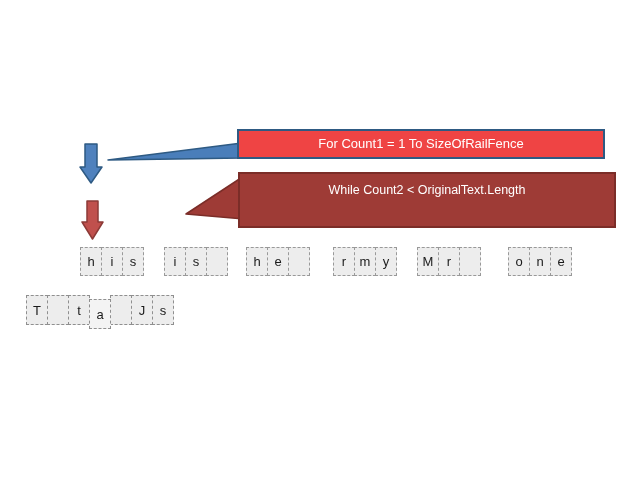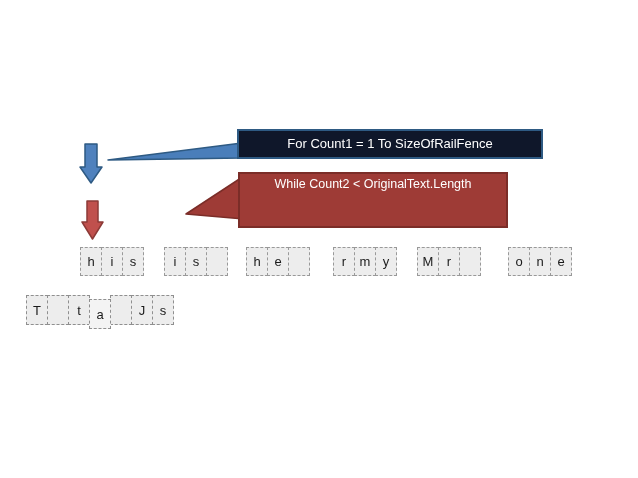--- a/index.html
+++ b/index.html
@@ -24,37 +24,37 @@
   .callout {
     position: absolute;
     z-index: 2;
     box-sizing: border-box;
     color: #ffffff;
     text-align: center;
   }
   .blue-box {
     left: 237px;
     top: 129px;
-    width: 306px;
+    width: 368px;
     height: 30px;
-    background: #0f172a;
+    background: #ef4444;
     border: 2px solid #2e5a83;
     font-size: 13px;
     line-height: 26px;
   }
   .red-box {
     left: 238px;
     top: 172px;
-    width: 270px;
+    width: 378px;
     height: 56px;
     background: #9e3b36;
     border: 2px solid #7b2d28;
     font-size: 12.5px;
     line-height: 20px;
-    padding-top: 0;
+    padding-top: 6px;
   }
   .cell-group, .cell-row {
     position: absolute;
     z-index: 2;
     display: flex;
   }
   .cell {
     box-sizing: border-box;
     width: 22px;
     border: 1px dashed #999999;

